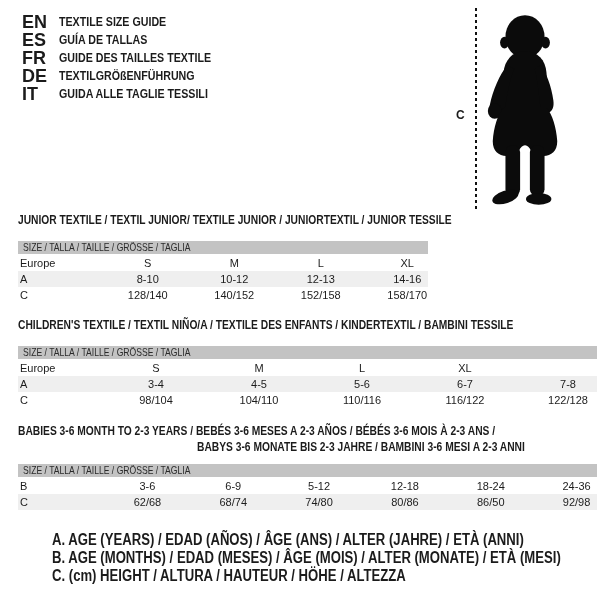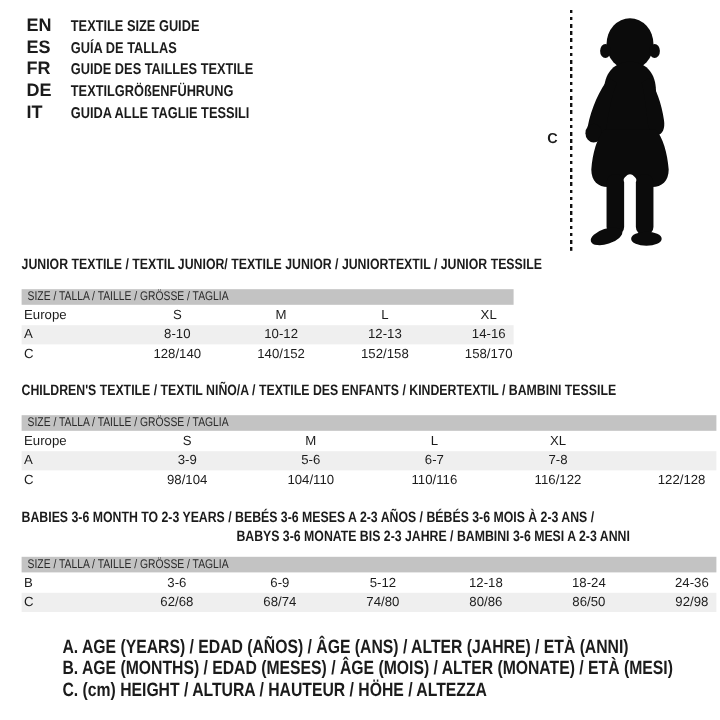--- a/index.html
+++ b/index.html
@@ -8,21 +8,21 @@
     position:relative; width:600px; height:600px; margin:0 auto;
     background:#ffffff; overflow:hidden; color:#1b1b1b;
   }
   .cond {
     display:inline-block; transform:scaleX(0.82); transform-origin:0 50%;
     white-space:nowrap;
   }
   
   .langs { position:absolute; top:13px; left:22px; }
   .lang-row { display:grid; grid-template-columns:37px auto; height:18px; line-height:18px; }
-  .lang-code { font-size:15px; font-weight:700; }
+  .lang-code { font-size:18px; font-weight:700; }
   .lang-title { font-size:13px; font-weight:700; }
   
   .figure { position:absolute; top:8px; left:452px; width:130px; height:205px; }
   .dotline {
     position:absolute; left:23px; top:0; width:2px; height:201px;
     background:repeating-linear-gradient(to bottom,#111 0 3px,transparent 3px 6px);
   }
   .c-label { position:absolute; left:4px; top:100px; font-size:12px; font-weight:700; }
   .baby { position:absolute; left:30px; top:2px; width:86px; height:200px; }
   
@@ -129,21 +129,22 @@
     <div class="size-bar"><span class="cond">SIZE / TALLA / TAILLE / GRÖSSE / TAGLIA</span></div>
     <div class="t-row cols5">
       <div class="cell label">Europe</div>
       <div class="cell">S</div>
       <div class="cell">M</div>
       <div class="cell">L</div>
       <div class="cell">XL</div>
     </div>
     <div class="t-row cols5 shaded">
       <div class="cell label">A</div>
-      <div class="cell">3-9</div>
+      <div class="cell">3-4</div>
+      <div class="cell">4-5</div>
       <div class="cell">5-6</div>
       <div class="cell">6-7</div>
       <div class="cell">7-8</div>
     </div>
     <div class="t-row cols5">
       <div class="cell label">C</div>
       <div class="cell">98/104</div>
       <div class="cell">104/110</div>
       <div class="cell">110/116</div>
       <div class="cell">116/122</div>

